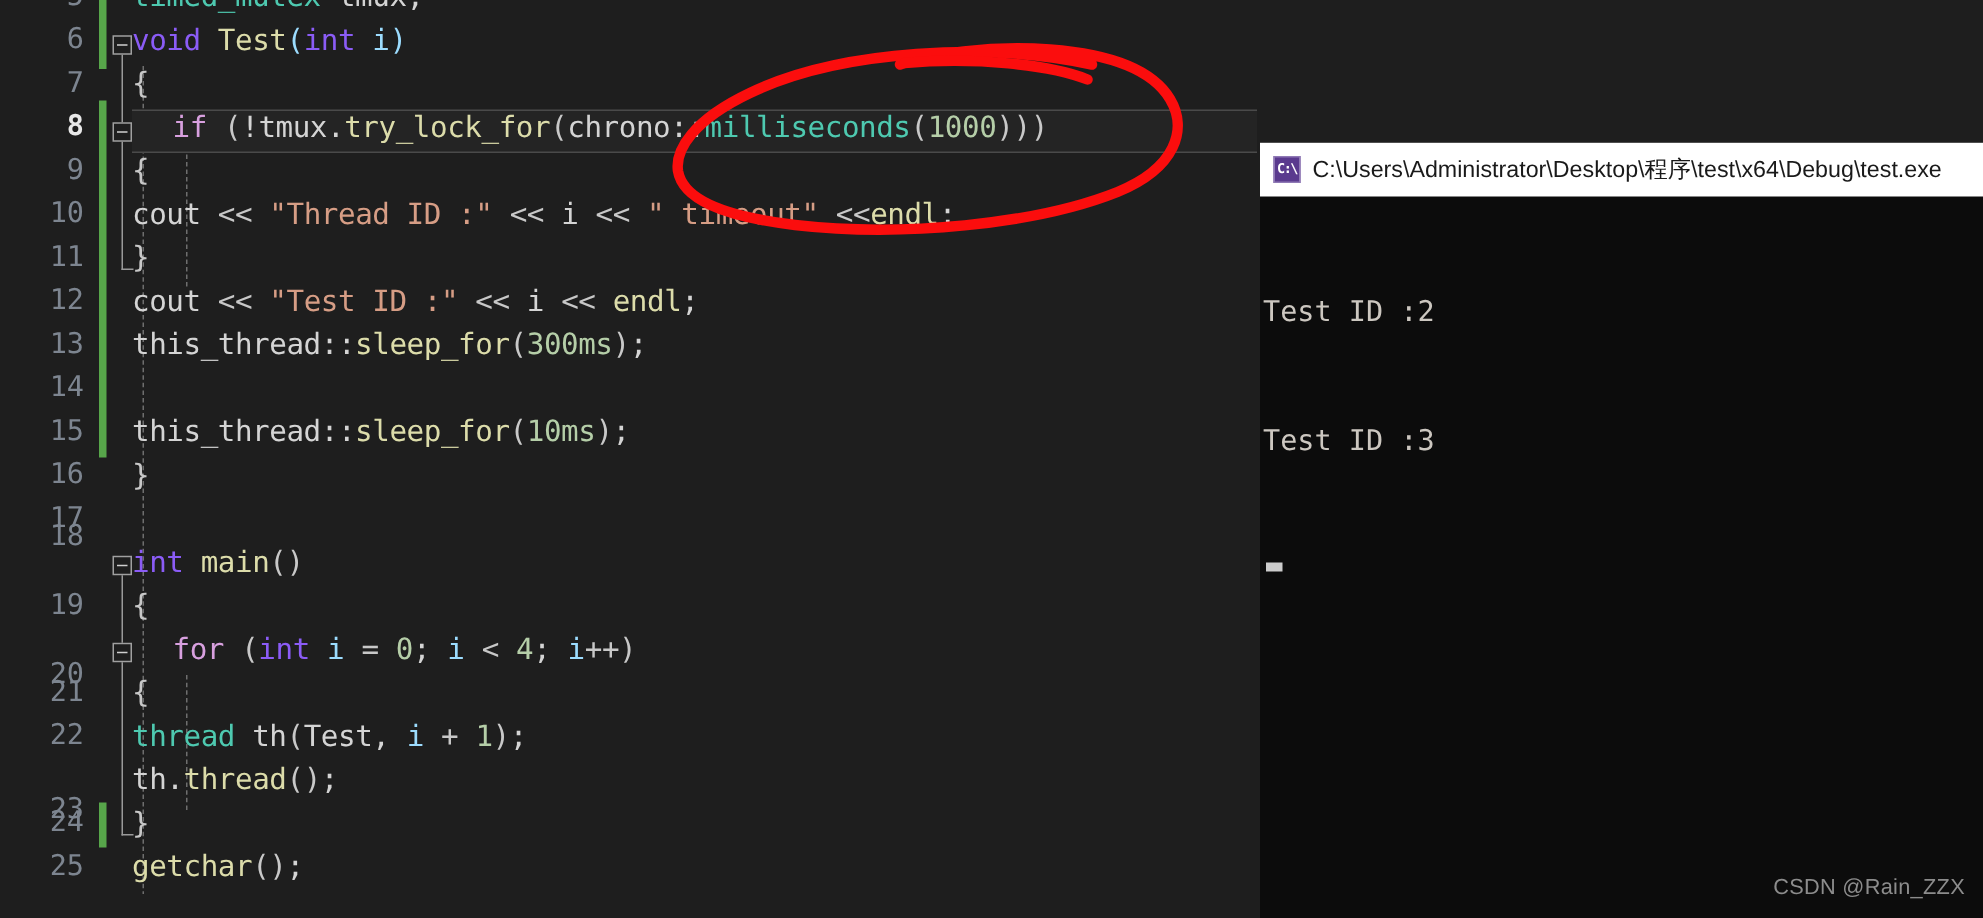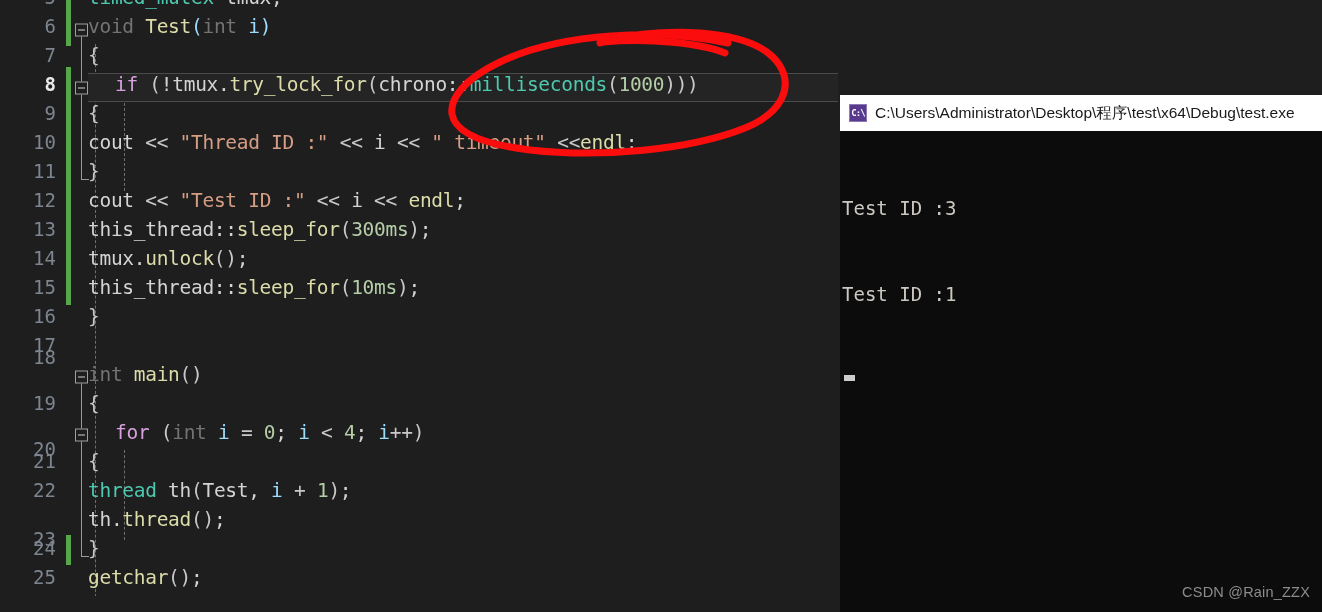--- a/index.html
+++ b/index.html
@@ -101,21 +101,21 @@
     left: 88px;
     width: 750px;
     height: 29px;
     border-top: 1px solid #4a4a4a;
     border-bottom: 1px solid #4a4a4a;
     background: #242424;
     pointer-events: none;
   }
 
   
-  .t-kw      { color: #737373; }   
+  .t-kw      { color: #8b5cf6; }   
   .t-ctl     { color: #d8a0df; margin-left: 27px; }   
   .t-type    { color: #4ec9b0; }   
   .t-fn      { color: #dcdcaa; }   
   .t-str     { color: #d69d85; }   
   .t-num     { color: #b5cea8; }   
   .t-var     { color: #9cdcfe; }   
   .t-plain   { color: #d4d4d4; }
   .t-punc    { color: #d4d4d4; }
   .t-grey    { color: #c8c8c8; }
 
@@ -332,21 +332,20 @@
     <div class="code" style="top:102px;"><span class="t-grey">     {</span></div>
 
     <div class="code" style="top:131px;"><span class="t-grey">        </span><span class="t-plain">cout</span> <span class="t-grey">&lt;&lt;</span> <span class="t-str">"Thread ID :"</span> <span class="t-grey">&lt;&lt;</span> <span class="t-plain">i</span> <span class="t-grey">&lt;&lt;</span> <span class="t-str">" timeout"</span> <span class="t-grey">&lt;&lt;</span><span class="t-fn">endl</span><span class="t-punc">;</span></div>
 
     <div class="code" style="top:160px;"><span class="t-grey">     }</span></div>
 
     <div class="code" style="top:189px;"><span class="t-grey">   </span><span class="t-plain">cout</span> <span class="t-grey">&lt;&lt;</span> <span class="t-str">"Test ID :"</span> <span class="t-grey">&lt;&lt;</span> <span class="t-plain">i</span> <span class="t-grey">&lt;&lt;</span> <span class="t-fn">endl</span><span class="t-punc">;</span></div>
 
     <div class="code" style="top:218px;"><span class="t-grey">   </span><span class="t-plain">this_thread</span><span class="t-plain">::</span><span class="t-fn">sleep_for</span><span class="t-grey">(</span><span class="t-num">300ms</span><span class="t-grey">)</span><span class="t-punc">;</span></div>
 
-    <div class="code" style="top:247px;"><span class="t-grey">   </span><span class="t-plain">tmux</span><span class="t-plain">.</span><span class="t-fn">unlock</span><span class="t-grey">()</span><span class="t-punc">;</span></div>
 
     <div class="code" style="top:276px;"><span class="t-grey">   </span><span class="t-plain">this_thread</span><span class="t-plain">::</span><span class="t-fn">sleep_for</span><span class="t-grey">(</span><span class="t-num">10ms</span><span class="t-grey">)</span><span class="t-punc">;</span></div>
 
     <div class="code" style="top:305px;"><span class="t-grey"> }</span></div>
 
     <div class="code" style="top:334px;"></div>
 
     <div class="code" style="top:363px;"><span class="t-kw">int</span> <span class="t-fn">main</span><span class="t-grey">()</span></div>
 
     <div class="code" style="top:392px;"><span class="t-grey"> {</span></div>
@@ -376,21 +375,21 @@
     </svg>
   </div>
 
 
   <div class="console">
     <div class="console-title">
       <div class="console-icon">C:\</div>
       <div class="console-title-text">C:\Users\Administrator\Desktop\程序\test\x64\Debug\test.exe</div>
     </div>
     <div class="console-body">
+      <div>Test ID :2</div>
       <div>Test ID :3</div>
-      <div>Test ID :1</div>
       <div><span class="console-cursor"></span></div>
     </div>
   </div>
 
   <div class="watermark">CSDN @Rain_ZZX</div>
 
 </div>
 
 </body></html>

